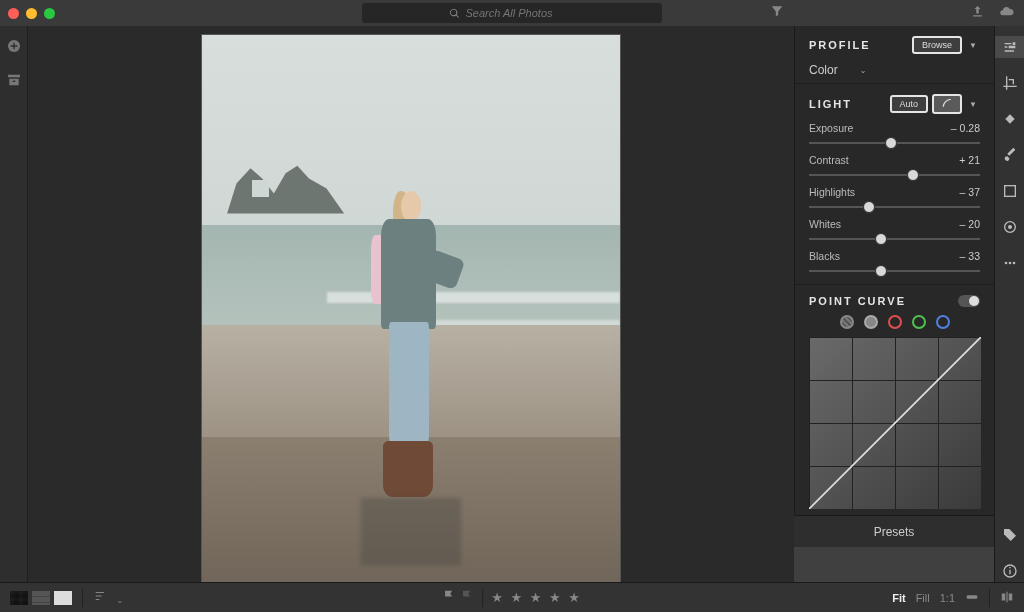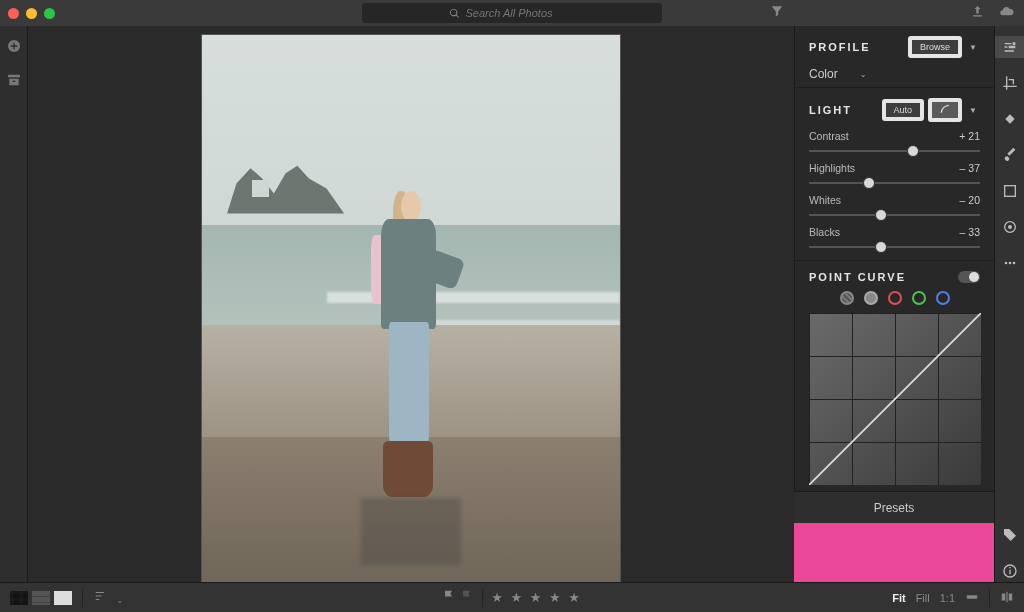--- a/index.html
+++ b/index.html
@@ -1,17 +1,17 @@
 <!DOCTYPE html>
 <html><head>
 <meta charset="utf-8">
 <style>
   * { box-sizing: border-box; margin: 0; padding: 0; font-family: -apple-system, "Helvetica Neue", Arial, sans-serif; user-select: none; }
   html, body { width: 1024px; height: 612px; background: #2a2a2a; color: #ccc; overflow: hidden; }
-  .app { display: flex; flex-direction: column; width: 100%; height: 100%; background:#ec4899; }
+  .app { display: flex; flex-direction: column; width: 100%; height: 100%; background:#404040; }
   
   .titlebar { height: 26px; background: #3a3a3a; display:flex; align-items:center; padding:0 8px; position:relative; }
   .traffic { display:flex; gap:7px; align-items:center;}
   .traffic span { width:11px; height:11px; border-radius:50%; display:inline-block;}
   .traffic .red { background:#ff5f57;}
   .traffic .yellow { background:#febc2e;}
   .traffic .green { background:#28c840;}
   .searchbar { position:absolute; left:50%; transform:translateX(-50%); width:300px; height:20px; background:#262626; border-radius:3px; display:flex; align-items:center; justify-content:center; gap:6px; color:#888;}
   .searchbar svg { width:11px; height:11px; fill:#888;}
   .searchbar input { background:transparent; border:none; outline:none; color:#ccc; font-size:11px; font-style:italic; width:110px;}
@@ -43,21 +43,21 @@
   .photo .reflection { position:absolute; top:83%; left:38%; width:24%; height:12%; background:rgba(60,60,55,.3); filter:blur(2px);}
   .photo .foam1 { position:absolute; top:46%; left:30%; right:0; height:2%; background:rgba(255,255,255,.5); filter:blur(1px);}
   .photo .foam2 { position:absolute; top:51%; left:55%; right:0; height:2%; background:rgba(255,255,255,.4); filter:blur(1px);}
   
   .rightpanel { width:200px; background:#282828; border-left:1px solid #1a1a1a; overflow-y:auto; scrollbar-width:none; font-size:11px;}
   .rightpanel::-webkit-scrollbar { width:0;}
   .panel-sec { padding:10px 14px 6px 14px; border-bottom:1px solid #1e1e1e;}
   .sec-head { display:flex; justify-content:space-between; align-items:center; margin-bottom:8px;}
   .sec-title { font-size:11px; font-weight:600; letter-spacing:2px; color:#e5e5e5;}
   .sec-head .right { display:flex; align-items:center; gap:4px;}
-  .btn-small { background:#3e3e3e; border:4px solid #e5e5e5; border-radius:3px; padding:2px 8px; font-size:9px; color:#ddd;}
+  .btn-small { background:#3e3e3e; border:2px solid #e5e5e5; border-radius:3px; padding:2px 8px; font-size:9px; color:#ddd;}
   .btn-small.active { background:#5a5a5a; }
   .caret { font-size:8px; color:#aaa; padding:0 3px;}
   .prof-row { display:flex; align-items:center; gap:19px; color:#ccc; font-size:12px; margin-top:9px;}
   .slider-row { display:flex; flex-direction:column; gap:2px; margin:4px 0 0 0;}
   .slider-head { display:flex; justify-content:space-between; font-size:10.5px; color:#bbb;}
   .slider-head .val { color:#ccc;}
   .track { position:relative; height:14px;}
   .track .line { position:absolute; top:6px; left:0; right:0; height:2px; background:#555;}
   .track .knob { position:absolute; top:1px; width:12px; height:12px; border-radius:50%; background:#d8d8d8; border:1px solid #333; transform:translateX(-50%);}
   .point-head { display:flex; justify-content:space-between; align-items:flex-end;}
@@ -202,20 +202,30 @@
                 <svg viewBox="0 0 16 16" width="10" height="10">
                     <path d="M2 14C2 8 8 2 14 2" stroke="#ddd" fill="none" stroke-width="2"></path>
                   </svg>
               </span>
               <span class="caret">▼</span>
             </span>
           </div>
           <div id="sliders">
               <div class="slider-row">
                 <div class="slider-head">
+                  <span>Exposure</span>
+                  <span class="val">– 0.28</span>
+                </div>
+                <div class="track">
+                  <div class="line"></div>
+                  <div class="knob" style="left:48%"></div>
+                </div>
+              </div>
+              <div class="slider-row">
+                <div class="slider-head">
                   <span>Contrast</span>
                   <span class="val">+ 21</span>
                 </div>
                 <div class="track">
                   <div class="line"></div>
                   <div class="knob" style="left:61%"></div>
                 </div>
               </div>
               <div class="slider-row">
                 <div class="slider-head">

